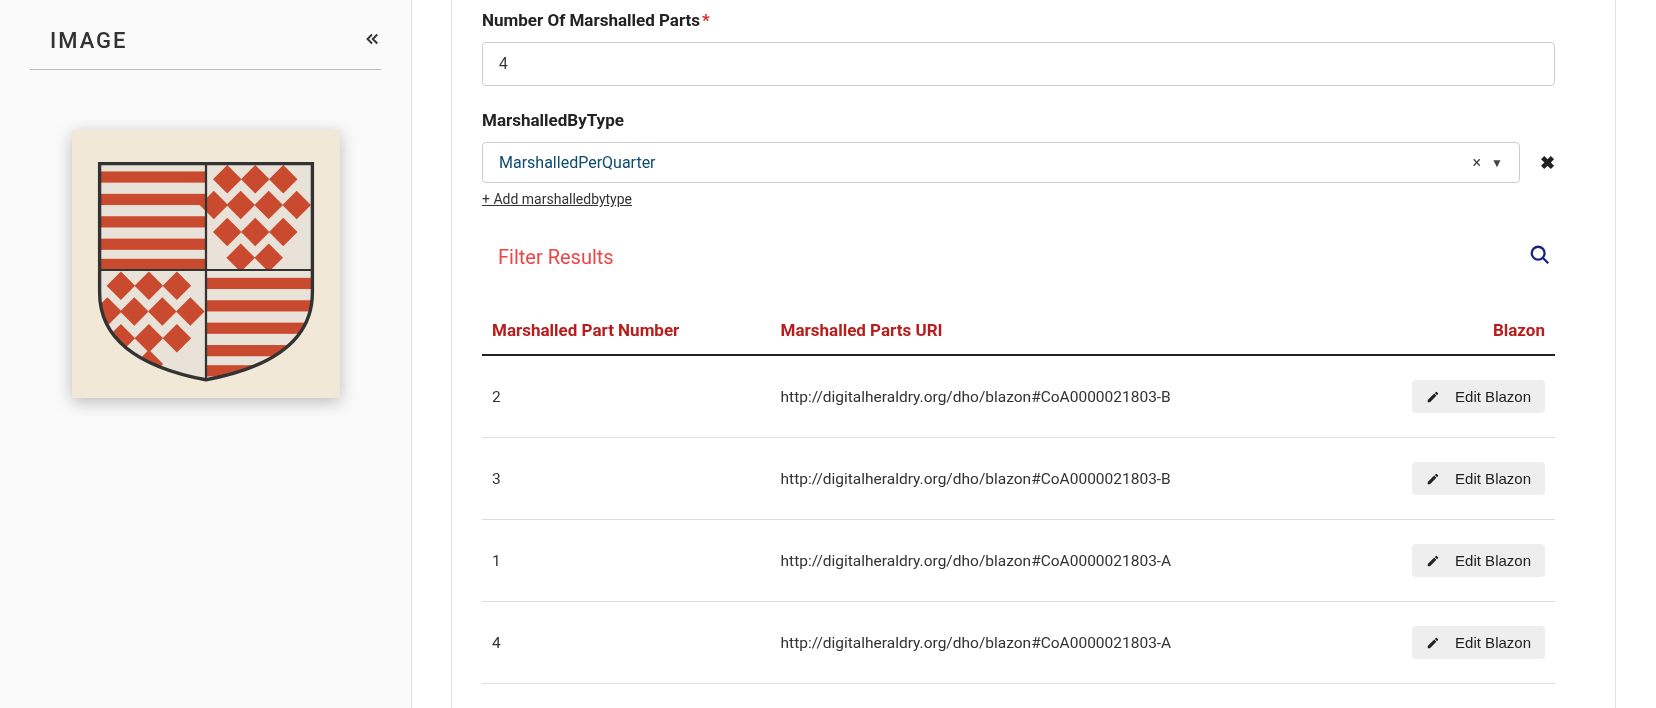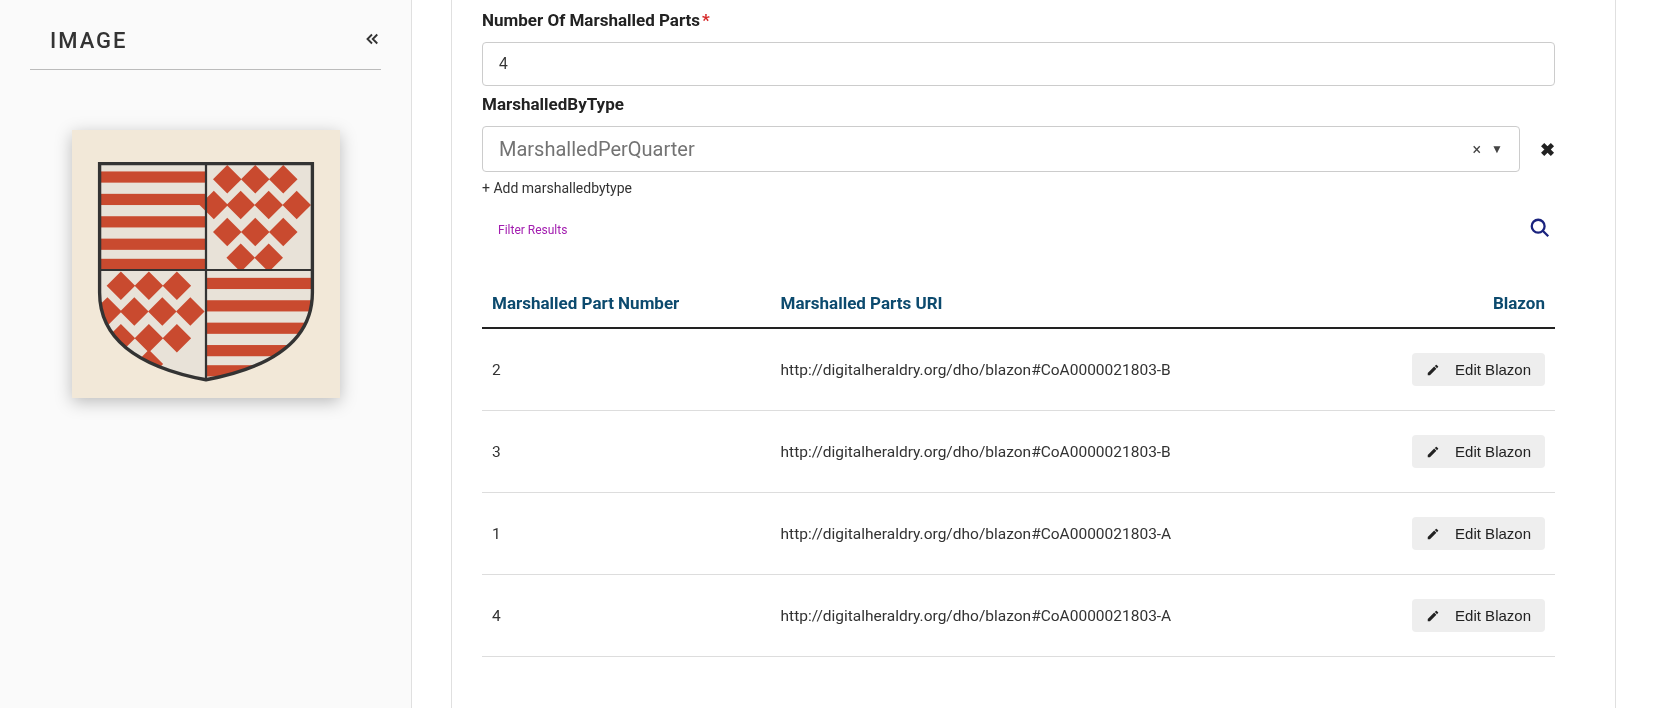--- a/index.html
+++ b/index.html
@@ -68,21 +68,21 @@
       border-right: 1px solid #e0e0e0;
     }
     .main {
       flex: 1;
       padding: 10px 60px 0 30px;
       overflow-y: auto;
       border-right: 1px solid #e0e0e0;
       margin-right: 40px;
     }
     .form-group {
-      margin-bottom: 8px;
+      margin-bottom: 24px;
     }
     .form-label {
       font-size: 17px;
       font-weight: 700;
       color: #222;
       margin-bottom: 12px;
       display: block;
     }
     .required {
       color: #d62828;
@@ -100,22 +100,22 @@
     .select-wrapper {
       display: flex;
       align-items: center;
       border: 1px solid #ccc;
       border-radius: 4px;
       background: #fff;
       padding: 10px 16px;
     }
     .select-value {
       flex: 1;
-      font-size: 20px;
-      color: #737373;
+      font-size: 16px;
+      color: #0c4a6e;
     }
     .select-actions {
       display: flex;
       align-items: center;
       gap: 10px;
     }
     .select-clear {
       font-size: 16px;
       color: #444;
       cursor: pointer;
@@ -135,49 +135,50 @@
     .select-row {
       display: flex;
       align-items: center;
     }
     .select-row .select-wrapper {
       flex: 1;
     }
     .add-link {
       font-size: 14px;
       color: #333;
+      text-decoration: underline;
       cursor: pointer;
       display: inline-block;
       margin-top: 8px;
     }
     .filter-row {
       display: flex;
       justify-content: space-between;
       align-items: center;
       padding: 12px 4px 12px 16px;
       margin-top: 8px;
       margin-bottom: 24px;
     }
     .filter-text {
-      font-size: 12px;
-      color: #a21caf;
+      font-size: 20px;
+      color: #ef4444;
     }
     .search-icon {
       color: #1a237e;
       cursor: pointer;
     }
     .table {
       width: 100%;
       border-collapse: collapse;
     }
     .table th {
       text-align: left;
       font-size: 17px;
       font-weight: 700;
-      color: #0c4a6e;
+      color: #b91c1c;
       padding: 14px 10px;
       border-bottom: 2px solid #222;
     }
     .table td {
       font-size: 15.5px;
       color: #333;
       padding: 24px 10px;
       border-bottom: 1px solid #ddd;
       vertical-align: middle;
     }

